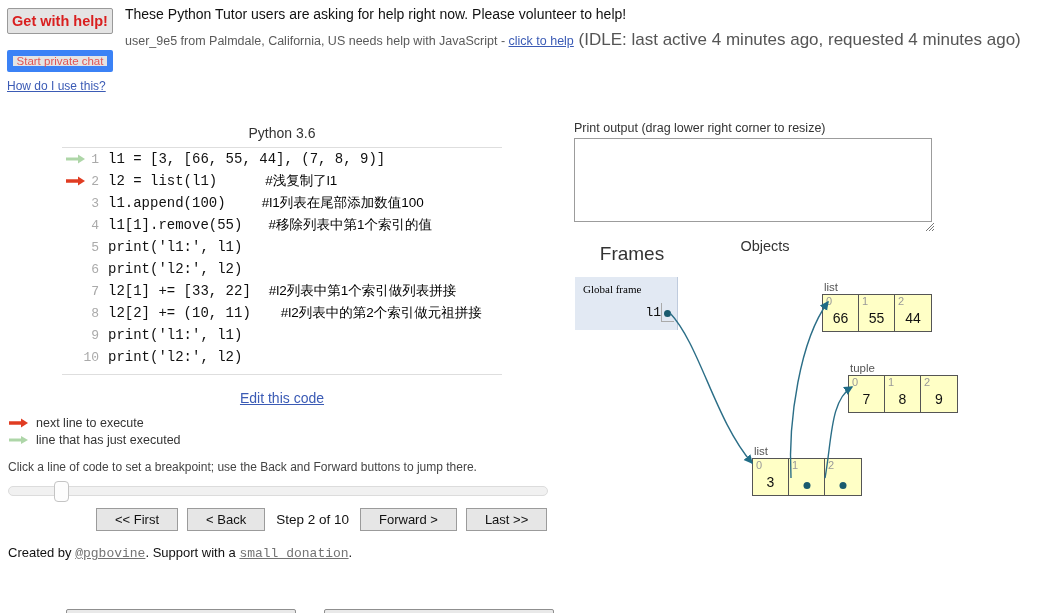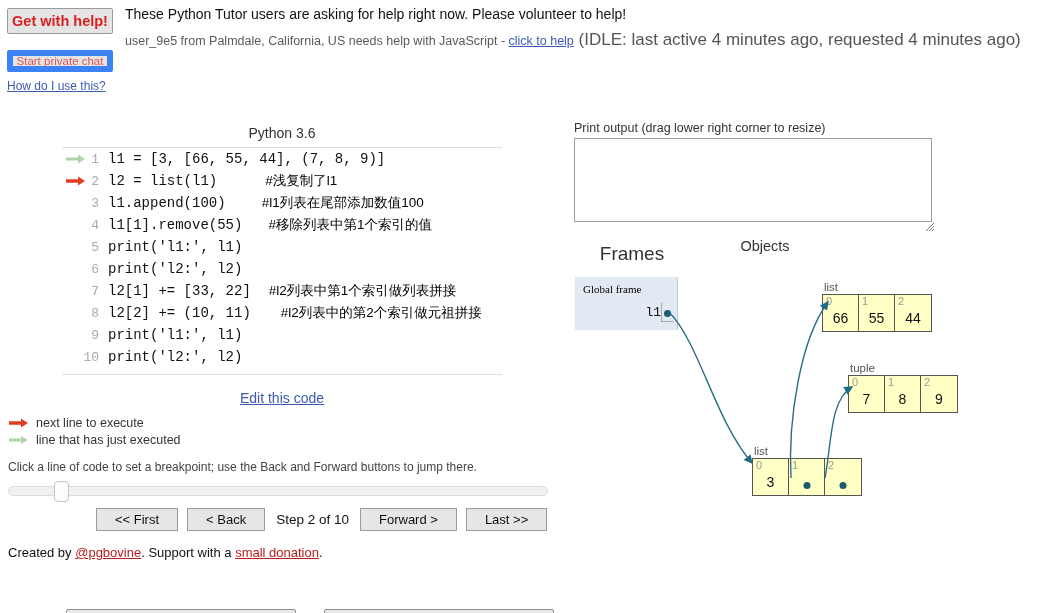--- a/index.html
+++ b/index.html
@@ -139,21 +139,21 @@
     border: 1px solid #9b9b9b;
     border-radius: 0;
     font-size: 13px; color: #111;
     padding: 3px 18px;
     cursor: pointer;
     font-family: "Liberation Sans", sans-serif;
   }
   .step-label { font-size: 13.5px; color: #111; padding: 0 2px; }
 
   .credits { position: absolute; left: 8px; top: 545px; font-size: 13px; color: #111; }
-  .credits a { color: #b91c1c; text-decoration: underline; cursor: pointer; }
+  .credits a { color: #737373; text-decoration: underline; cursor: pointer; font-family: Liberation Mono, monospace; }
 
   .improve {
     position: absolute; left: 60px; top: 590px;
     font-size: 14px; color: #111;
   }
   .improve-btns { position: absolute; left: 66px; top: 609px; display: flex; gap: 28px; }
   .improve-btn {
     width: 230px; height: 14px;
     background: #e9e9e9;
     border: 1px solid #8f8f8f;

